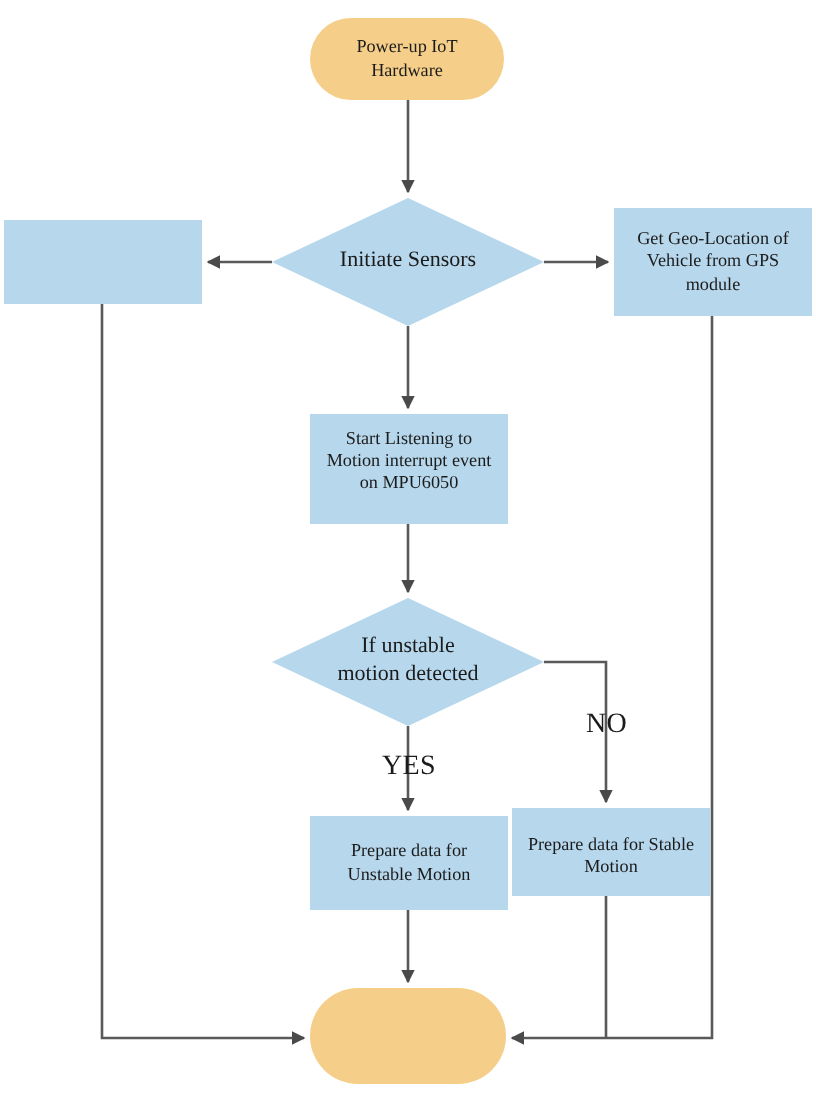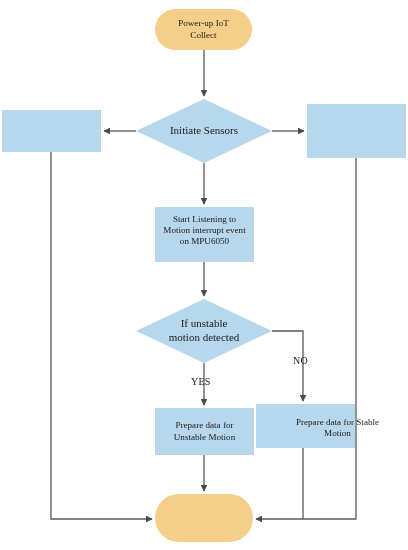--- a/index.html
+++ b/index.html
@@ -36,21 +36,21 @@
     line-height: 1.24;
     white-space: pre-line;
     pointer-events: none;
   }
   .lbl-terminal { font-size: 9.1px; }
   .lbl-process  { font-size: 9.1px; }
   .lbl-decision { font-size: 11px; }
   .edge-label {
     position: absolute;
     font-family: "Liberation Serif", "DejaVu Serif", serif;
-    font-size: 10px;
+    font-size: 14px;
     color: #1b1b1b;
     letter-spacing: 0.2px;
     pointer-events: none;
   }
 </style>
 </head>
 <body>
 
 <div id="canvas">
 
@@ -121,37 +121,40 @@
 
     
     <path d="M 51 152 L 51 519 L 152 519" fill="none" stroke="#595959" stroke-width="1.3" marker-end="url(#arrow)"></path>
 
     
     <path d="M 356 158 L 356 519 L 256 519" fill="none" stroke="#595959" stroke-width="1.3" marker-end="url(#arrow)"></path>
 
   </svg>
 
   <div class="node-label lbl-terminal" style="left:155px; top:9px; width:97px; height:41px;">Power-up IoT
-Collect</div>
+Hardware</div>
 
   <div class="node-label lbl-decision" style="left:150px; top:113px; width:108px; height:36px;">Initiate Sensors</div>
 
 
+  <div class="node-label lbl-process" style="left:307px; top:104px; width:99px; height:54px;">Get Geo-Location of
+Vehicle from GPS
+module</div>
 
   <div class="node-label lbl-process" style="left:153px; top:207px; width:103px; height:47px;">Start Listening to
 Motion interrupt event
 on MPU6050</div>
 
   <div class="node-label lbl-process" style="left:155px; top:408px; width:99px; height:47px;">Prepare data for
 Unstable Motion</div>
 
   <div class="node-label lbl-decision" style="left:152px; top:313px; width:104px; height:36px;">If unstable
 motion detected</div>
 
-  <div class="node-label lbl-process" style="left:256px; top:404px; width:99px; height:48px;padding-left:32px;">Prepare data for Stable
+  <div class="node-label lbl-process" style="left:256px; top:404px; width:99px; height:48px;">Prepare data for Stable
 Motion</div>
 
 
   <div class="edge-label" style="left:191px; top:376px;text-align:center;">YES</div>
 
   <div class="edge-label" style="left:293px; top:355px;">NO</div>
 
 </div>
 
 </body></html>

